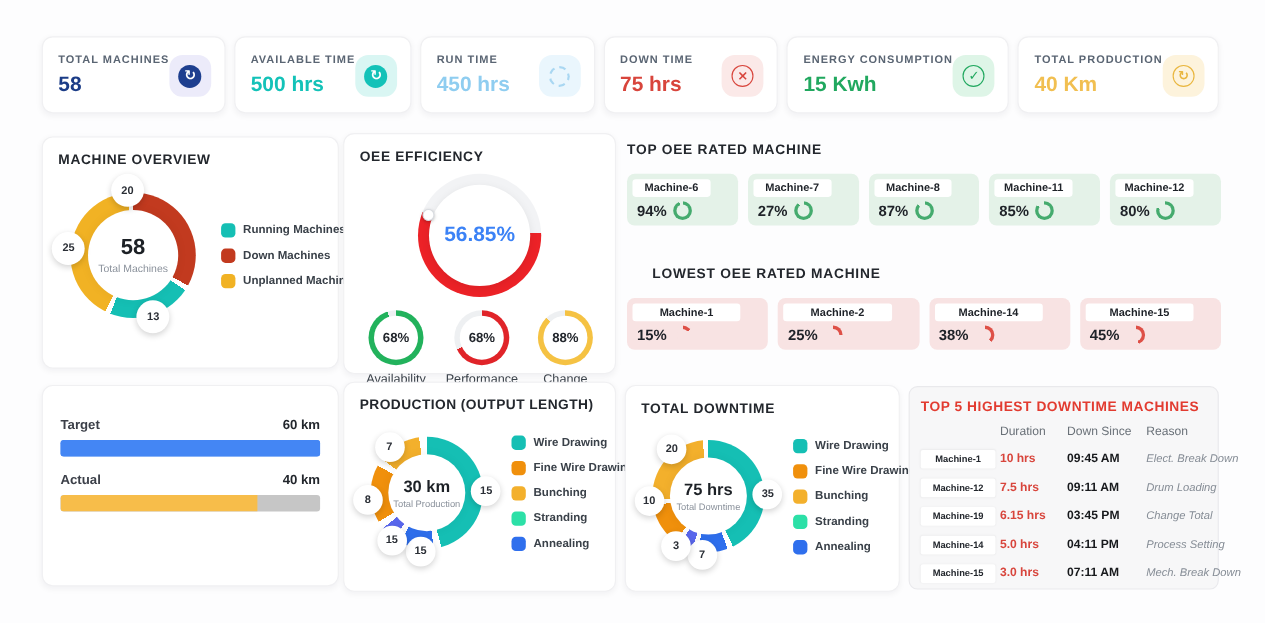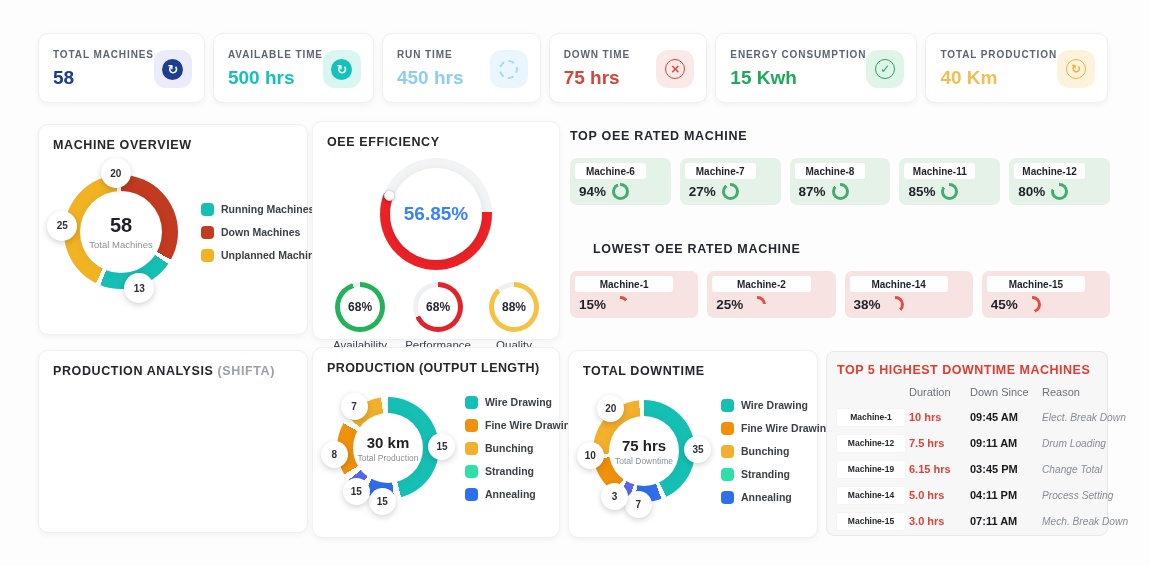--- a/index.html
+++ b/index.html
@@ -235,21 +235,21 @@
         <div class="mini">
           <div class="mring" style="background: conic-gradient(rgb(224, 36, 41) 0deg, rgb(224, 36, 41) 244.8deg, rgb(238, 240, 242) 244.8deg, rgb(238, 240, 242) 360deg);">
             <span>68%</span>
           </div>
           <div class="mini-label">Performance</div>
         </div>
         <div class="mini">
           <div class="mring" style="background: conic-gradient(rgb(245, 194, 67) 0deg, rgb(245, 194, 67) 316.8deg, rgb(238, 240, 242) 316.8deg, rgb(238, 240, 242) 360deg);">
             <span>88%</span>
           </div>
-          <div class="mini-label">Quality</div>
+          <div class="mini-label">Change</div>
         </div>
       </div>
   </div>
 
   <div class="mc-section">
     <div class="sec-title">TOP OEE RATED MACHINE</div>
     <div class="mc-row" id="top-cards">
         <div class="mcard" style="background: rgb(228, 242, 232); --hole: #e4f2e8;">
           <div class="mcard-chip">Machine-6</div>
           <div class="mcard-val">
@@ -313,24 +313,40 @@
           <div class="mcard-chip">Machine-15</div>
           <div class="mcard-val">
             <span class="mcard-pct">45%</span>
             <span class="sring" style="background: conic-gradient(rgb(222, 80, 71) 0deg, rgb(222, 80, 71) 162deg, transparent 162deg, transparent 360deg);"></span>
           </div>
         </div>
       </div>
   </div>
 
   <div class="panel" id="panel-pa" style="left:38px;top:350px;width:270px;height:183px;">
-    <div class="panel-title">
-      <span>PRODUCTION ANALYSIS</span>
-      <span class="title-suffix">(SHIFTA)</span>
-    </div>
+    <div class="bars" id="pa-bars">
+        <div class="bar-row">
+          <div class="bar-head">
+            <span class="bar-label">Target</span>
+            <span class="bar-value">60 km</span>
+          </div>
+          <div class="bar-track" style="background: rgb(68, 134, 244);">
+            <div class="bar-fill" style="width: 100%; background: rgb(68, 134, 244);"></div>
+          </div>
+        </div>
+        <div class="bar-row">
+          <div class="bar-head">
+            <span class="bar-label">Actual</span>
+            <span class="bar-value">40 km</span>
+          </div>
+          <div class="bar-track" style="background: rgb(198, 198, 198);">
+            <div class="bar-fill" style="width: 76%; background: rgb(247, 189, 74);"></div>
+          </div>
+        </div>
+      </div>
   </div>
 
   <div class="panel" id="panel-po" style="left:312px;top:347px;width:248px;height:191px;">
     <div class="panel-title" style="letter-spacing:.4px;">PRODUCTION (OUTPUT LENGTH)</div>
     <div class="panel-body-flex">
       <div class="donut" id="po-donut" style="width: 142px; height: 142px;">
           <div class="donut-ring" style="left: 20px; top: 20px; width: 102px; height: 102px; background: conic-gradient(rgb(21, 191, 180) 0deg, rgb(21, 191, 180) 165deg, rgb(255, 255, 255) 165deg, rgb(255, 255, 255) 173deg, rgb(47, 111, 237) 173deg, rgb(47, 111, 237) 208deg, rgb(255, 255, 255) 208deg, rgb(255, 255, 255) 216deg, rgb(90, 104, 238) 216deg, rgb(90, 104, 238) 231deg, rgb(255, 255, 255) 231deg, rgb(255, 255, 255) 239deg, rgb(240, 144, 12) 239deg, rgb(240, 144, 12) 299deg, rgb(255, 255, 255) 299deg, rgb(255, 255, 255) 307deg, rgb(243, 176, 44) 307deg, rgb(243, 176, 44) 352deg, rgb(255, 255, 255) 352deg, rgb(255, 255, 255) 360deg);"></div>
           <div class="donut-hole" style="left: 36px; top: 36px; width: 70px; height: 70px;">
             <div class="donut-center-value" style="font-size: 15px;">30 km</div>
             <div class="donut-center-label" style="font-size: 8.5px;">Total Production</div>

